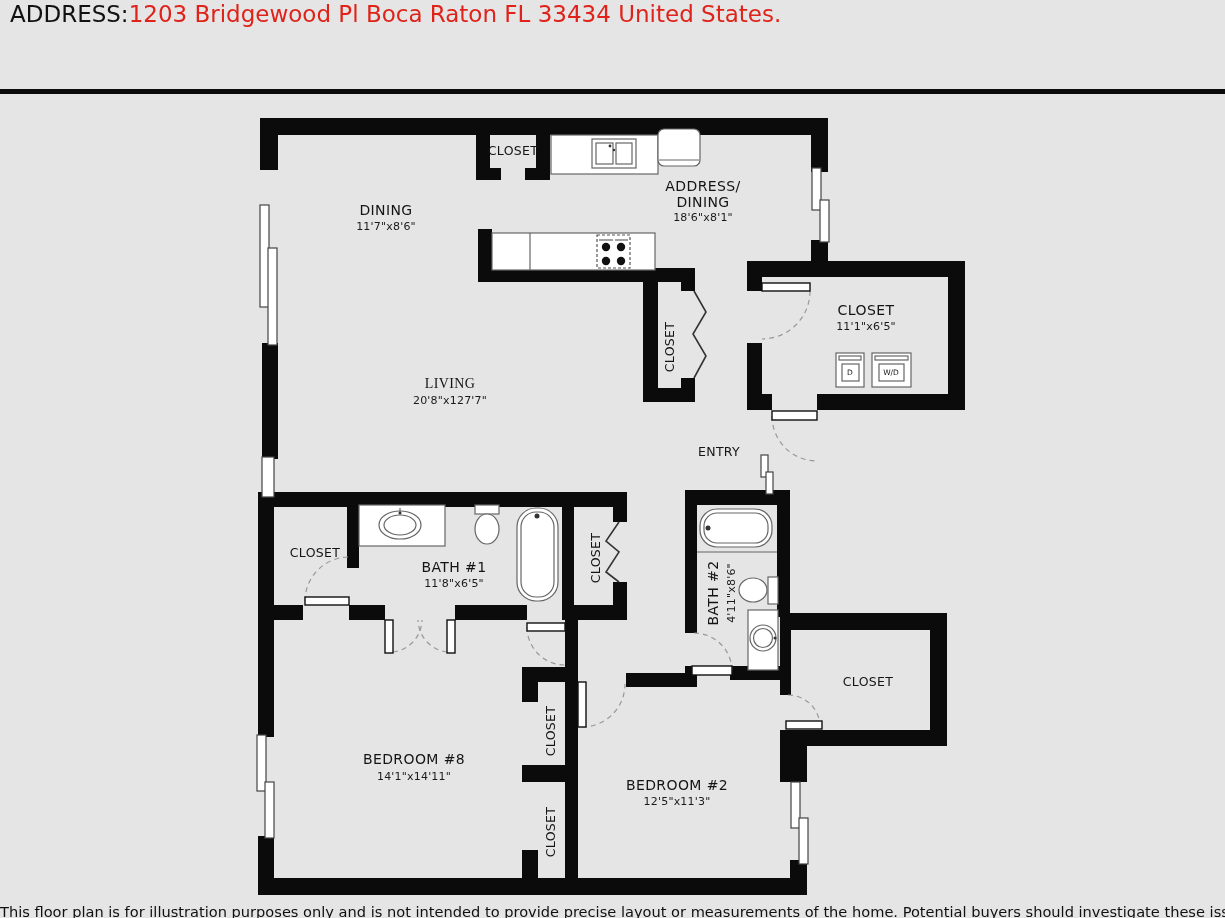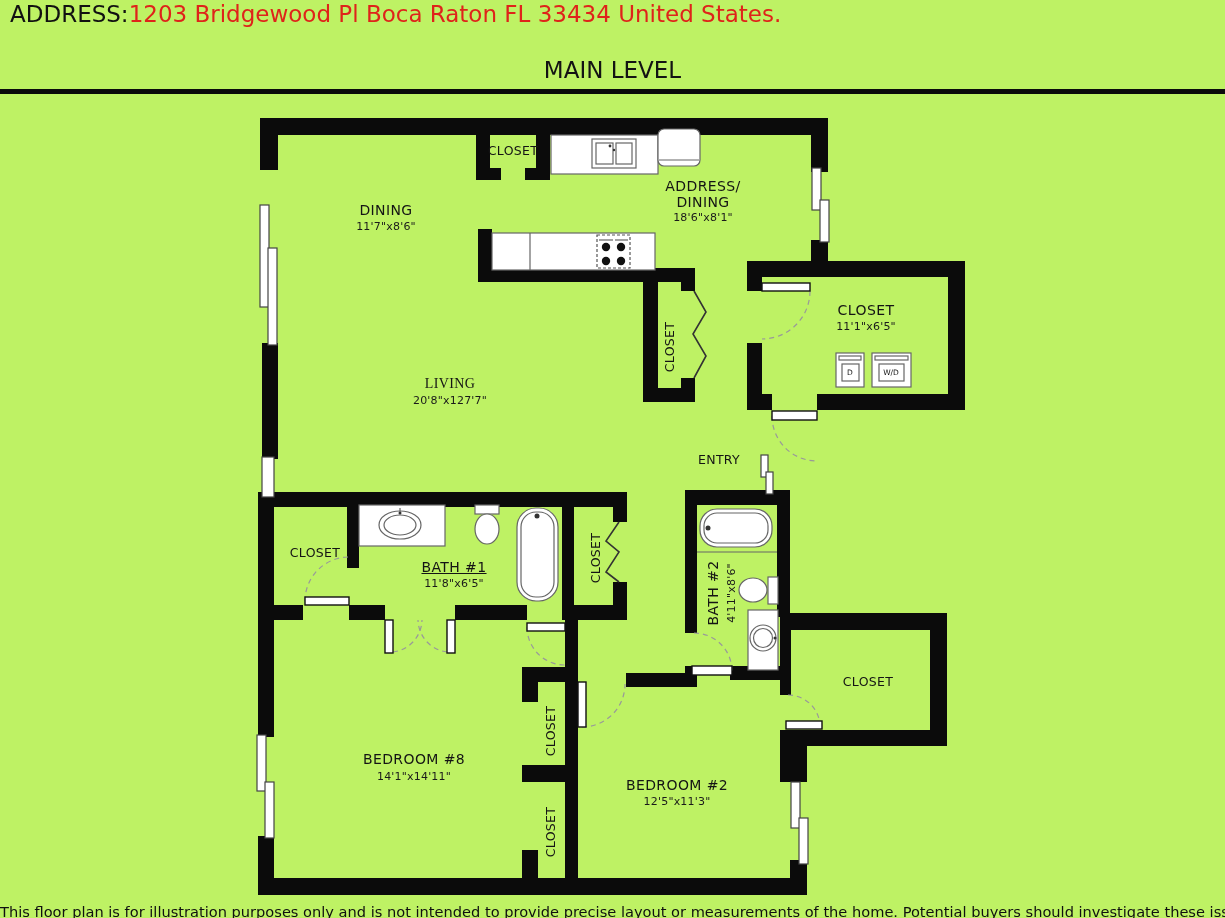--- a/index.html
+++ b/index.html
@@ -1,16 +1,16 @@
 <!DOCTYPE html>
 <html><head>
 <meta charset="utf-8">
 <style>
   html,body{margin:0;padding:0;background:#fff;}
-  #page{position:relative;width:1225px;height:918px;background:#bef264;overflow:hidden;
+  #page{position:relative;width:1225px;height:918px;background:#e5e5e5;overflow:hidden;
         font-family:"DejaVu Sans","Liberation Sans",sans-serif;color:#111;}
   
   #addr{position:absolute;left:10px;top:1px;font-size:23px;letter-spacing:0px;white-space:nowrap;}
   #addr .red{color:#df231a;}
   #title{position:absolute;left:0;top:57px;width:100%;text-align:center;font-size:23px;color:#131313;}
   #toprule{position:absolute;left:0;top:89px;width:1225px;height:5px;background:#0b0b0b;}
   
   #disclaimer{position:absolute;left:0;top:903px;width:100%;text-align:center;font-size:14.6px;color:#101010;white-space:nowrap;}
   
   #plan{position:absolute;left:0;top:0;}
@@ -20,21 +20,20 @@
   .dims{font-size:11px;letter-spacing:.2px;color:#1a1a1a;}
   .vert{transform:translate(-50%,-50%) rotate(-90deg);}
   .tiny{font-size:7.5px;letter-spacing:0;}
 </style>
 </head>
 <body>
 
 <div id="page">
 
   <div id="addr"><span>ADDRESS:</span><span class="red">1203 Bridgewood Pl Boca Raton FL 33434 United States.</span></div>
-  <div id="title">MAIN LEVEL</div>
   <div id="toprule"></div>
 
   <svg id="plan" width="1225" height="918" viewBox="0 0 1225 918">
 
     <g fill="#0b0b0b" stroke="none">
 
       <rect x="262" y="118" width="566" height="17"></rect>
       <rect x="811" y="135" width="17" height="37"></rect>
       <rect x="811" y="240" width="17" height="23"></rect>
 
@@ -226,25 +225,25 @@
   <div class="lbl dims" style="left:703px;top:217px;">18'6"x8'1"</div>
 
   <div class="lbl" style="left:866px;top:310px;">CLOSET</div>
   <div class="lbl dims" style="left:866px;top:326px;">11'1"x6'5"</div>
 
   <div class="lbl sm vert" style="left:669px;top:347px;">CLOSET</div>
 
   <div class="lbl" style="left:450px;top:384px;font-family:Liberation Serif, serif;">LIVING</div>
   <div class="lbl dims" style="left:450px;top:400px;">20'8"x127'7"</div>
 
-  <div class="lbl sm" style="left:719px;top:451px;margin-top:8px;">ENTRY</div>
+  <div class="lbl sm" style="left:719px;top:451px;">ENTRY</div>
 
   <div class="lbl sm" style="left:315px;top:552px;">CLOSET</div>
 
-  <div class="lbl" style="left:454px;top:567px;text-decoration:underline;">BATH #1</div>
+  <div class="lbl" style="left:454px;top:567px;">BATH #1</div>
   <div class="lbl dims" style="left:454px;top:583px;">11'8"x6'5"</div>
 
   <div class="lbl sm vert" style="left:595px;top:558px;">CLOSET</div>
 
   <div class="lbl vert" style="left:713px;top:593px;">BATH #2</div>
   <div class="lbl dims vert" style="left:731px;top:593px;">4'11"x8'6"</div>
 
   <div class="lbl sm" style="left:868px;top:681px;">CLOSET</div>
 
   <div class="lbl" style="left:414px;top:759px;">BEDROOM #8</div>

